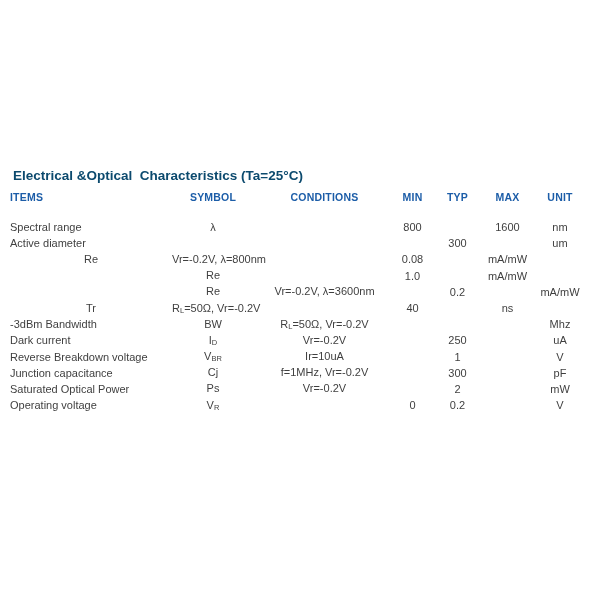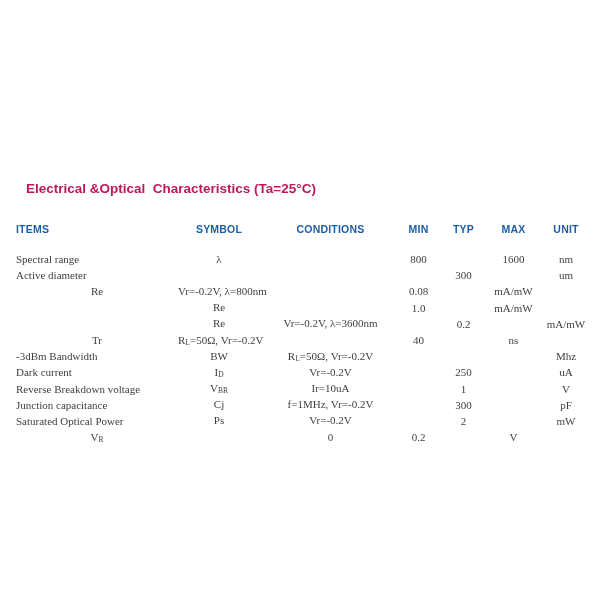--- a/index.html
+++ b/index.html
@@ -12,34 +12,33 @@
     width: 600px;
     height: 600px;
     background: #ffffff;
     overflow: hidden;
     font-family: "Liberation Sans", "DejaVu Sans", sans-serif;
   }
   .title {
     position: absolute;
     left: 10px;
     top: 165px;
-    margin: 16px;
+    margin: 3px;
     font-size: 13.5px;
     font-weight: bold;
-    color: #be185d;
+    color: #0c4a6e;
     white-space: pre;
   }
   .thead, .tbody {
     position: absolute;
-    left: 16px;
+    left: 10px;
     width: 580px;
-    margin-top: 32px;
   }
   .thead { top: 189px; }
-  .tbody { top: 219px; font-family: Liberation Serif, serif; }
+  .tbody { top: 219px; }
   .tr {
     display: grid;
     grid-template-columns: 162px 82px 141px 35px 55px 45px 60px;
     height: 16.2px;
     align-items: center;
   }
   .thead .tr { height: 16px; }
   .td {
     text-align: center;
     font-size: 11px;
@@ -181,20 +180,21 @@
       <div class="td items">Saturated Optical Power</div>
       <div class="td"><span>Ps</span><span class="sub"></span></div>
       <div class="td"><span>Vr=-0.2V</span><span class="sub"></span><span></span></div>
       <div class="td"></div>
       <div class="td">2</div>
       <div class="td"></div>
       <div class="td">mW</div>
     </div>
 
     <div class="tr">
+      <div class="td items">Operating voltage</div>
       <div class="td"><span>V</span><span class="sub">R</span></div>
       <div class="td"><span></span><span class="sub"></span><span></span></div>
       <div class="td">0</div>
       <div class="td">0.2</div>
       <div class="td"></div>
       <div class="td">V</div>
     </div>
 
   </div>
 </div>

